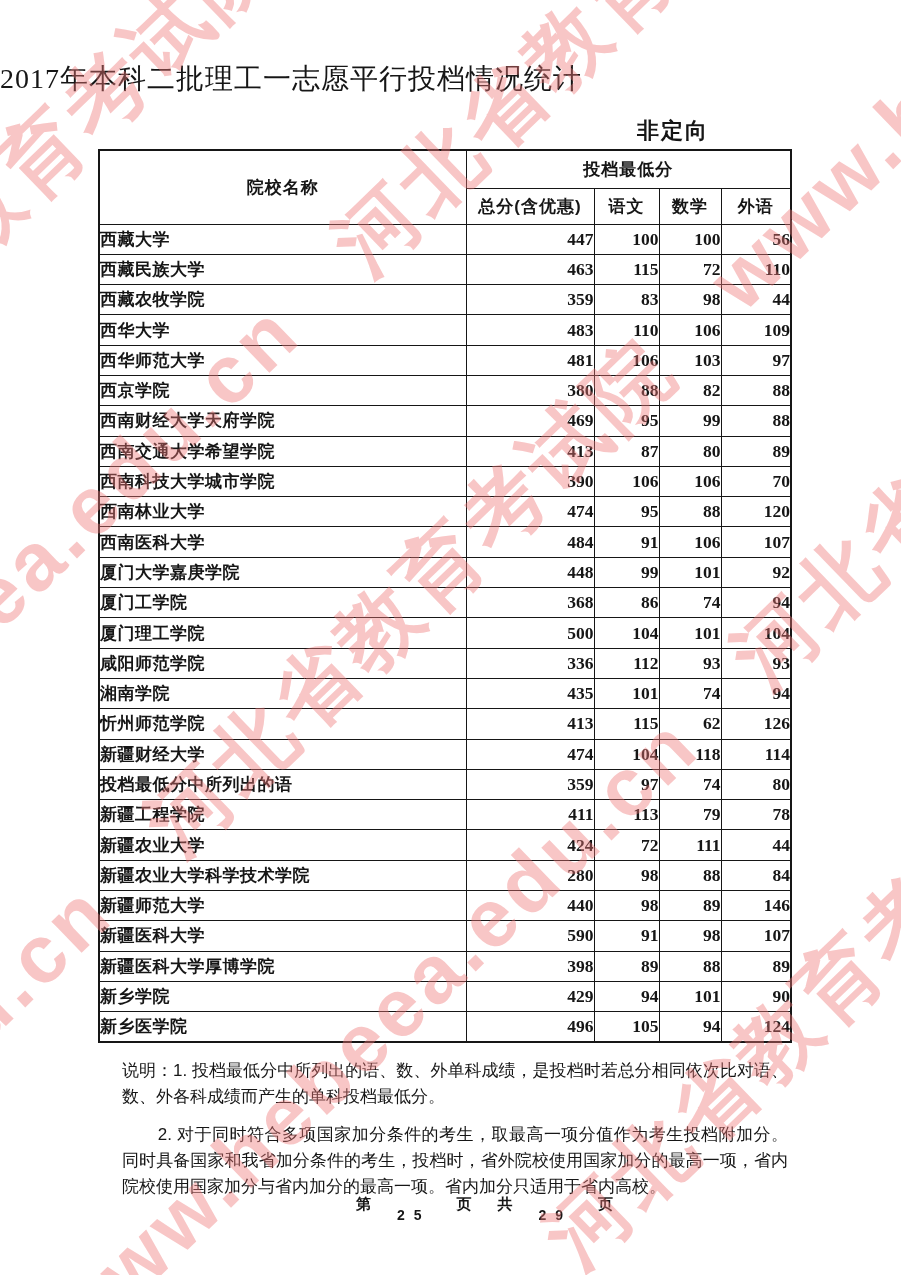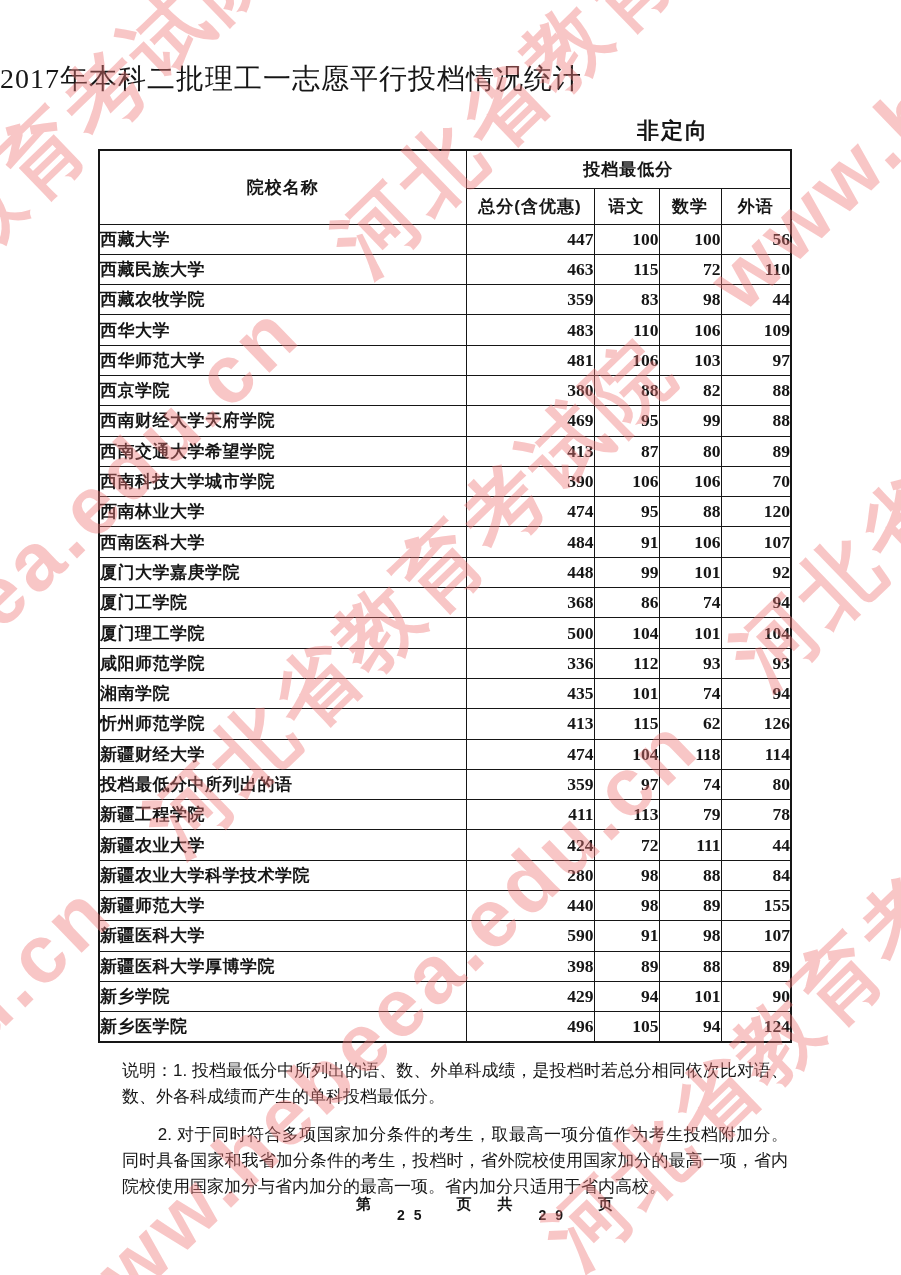--- a/index.html
+++ b/index.html
@@ -322,21 +322,21 @@
               <td class="num c1">280</td>
               <td class="num c2">98</td>
               <td class="num c3">88</td>
               <td class="num c4">84</td>
             </tr>
             <tr>
               <td class="name">新疆师范大学</td>
               <td class="num c1">440</td>
               <td class="num c2">98</td>
               <td class="num c3">89</td>
-              <td class="num c4">155</td>
+              <td class="num c4">146</td>
             </tr>
             <tr>
               <td class="name">新疆医科大学</td>
               <td class="num c1">590</td>
               <td class="num c2">91</td>
               <td class="num c3">98</td>
               <td class="num c4">107</td>
             </tr>
             <tr>
               <td class="name">新疆医科大学厚博学院</td>

